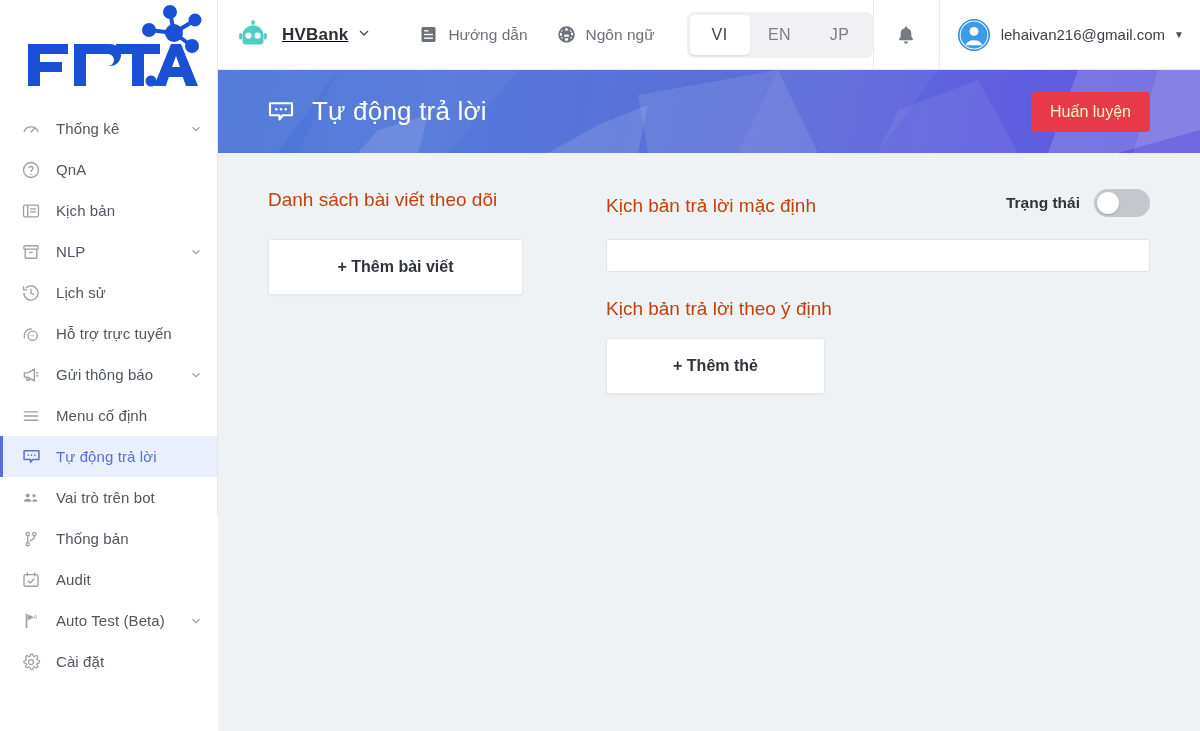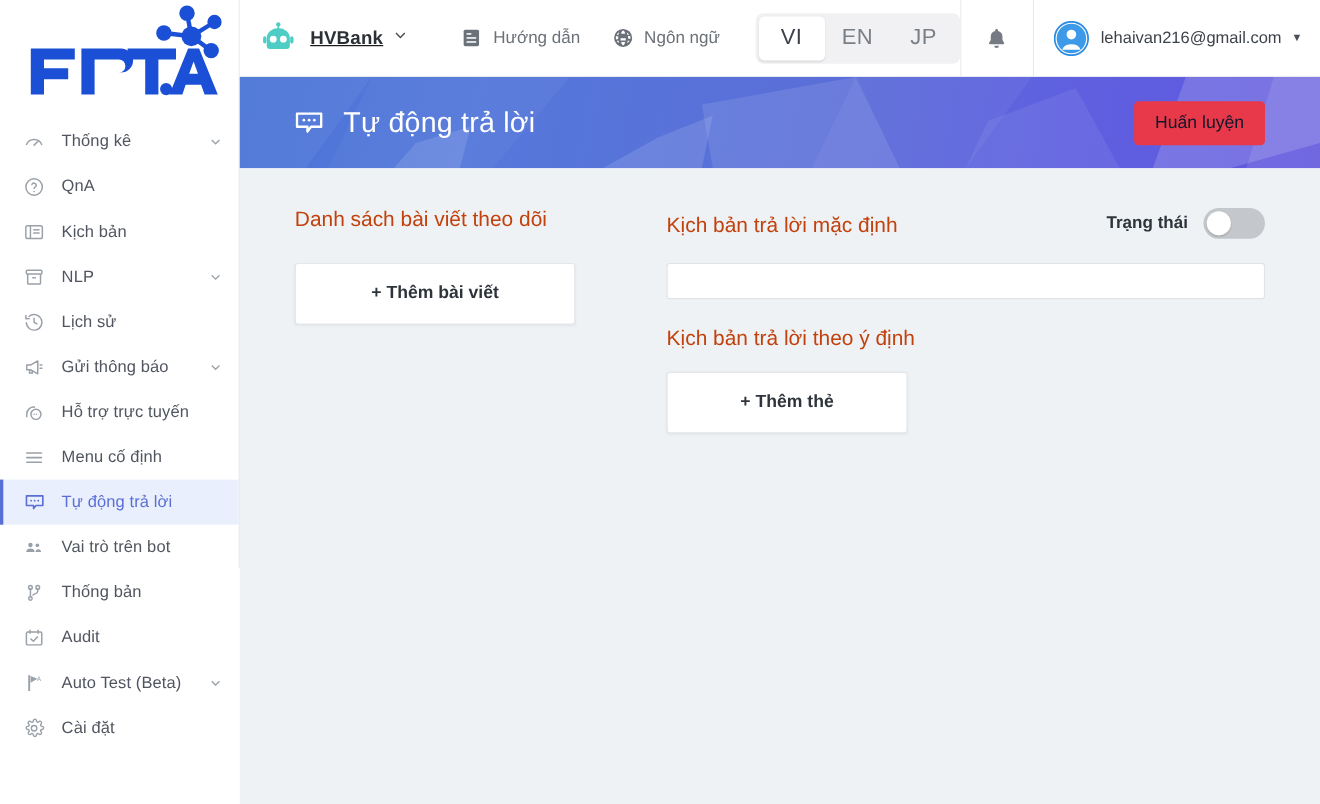--- a/index.html
+++ b/index.html
@@ -69,21 +69,21 @@
   .top-link { display: flex; align-items: center; cursor: pointer; margin-right: 28px; }
   .top-link .tl-icon { width: 21px; height: 21px; margin-right: 9px; color: #6b7178; }
   .top-link .tl-label { font-size: 15.5px; color: #6b7178; white-space: nowrap; }
 
   .lang-switch {
     display: flex; align-items: center; background: #f1f1f3;
     border-radius: 7px; padding: 3px; margin-left: 4px;
   }
   .lang-opt {
     width: 60px; height: 40px; display: flex; align-items: center; justify-content: center;
-    font-size: 20px; color: #7b8087; border-radius: 5px; cursor: pointer;
+    font-size: 16px; color: #7b8087; border-radius: 5px; cursor: pointer;
     letter-spacing: .4px;
   }
   .lang-opt.active { background: #ffffff; color: #3d424a; box-shadow: 0 1px 2px rgba(0,0,0,.10); }
 
   .topbar-spacer { flex: 1 1 auto; }
   .divider-v { width: 1px; height: 70px; background: #e7eaee; }
   .bell-wrap {
     width: 70px; height: 70px; display: flex; align-items: center; justify-content: center;
     cursor: pointer;
   }
@@ -100,21 +100,21 @@
     overflow: hidden; display: flex; align-items: center;
   }
   .banner-deco { position: absolute; inset: 0; width: 100%; height: 100%; }
   .banner-title {
     position: relative; display: flex; align-items: center; padding-left: 48px; z-index: 2;
   }
   .banner-icon { width: 30px; height: 30px; color: #ffffff; margin-right: 16px; }
   .banner-text { color: #ffffff; font-size: 26px; letter-spacing: .2px; }
   .train-btn {
     position: absolute; right: 50px; top: 50%; transform: translateY(-50%);
-    background: #e8394a; color: #0f172a; font-size: 16px;
+    background: #e8394a; color: #fef9c3; font-size: 16px;
     padding: 11px 19px; border-radius: 4px; border: none; cursor: pointer; z-index: 3;
     font-family: inherit;
   }
 
   
   .content {
     flex: 1 1 auto; background: #eef2f5; position: relative;
     padding: 36px 50px 0 50px;
     display: flex; gap: 0;
   }
@@ -262,44 +262,44 @@
               <polyline points="3 4 3.2 8.2 7.4 8"></polyline>
               <polyline points="12 7.5 12 12 15 13.8" stroke-linecap="round"></polyline>
           </svg>
         </span>
         <span class="nav-label">Lịch sử</span>
       </div>
 
       <div class="nav-item">
         <span class="nav-icon">
           <svg viewBox="0 0 24 24" width="20" height="20" fill="none" stroke="currentColor" stroke-width="1.6">
+            <path d="M4 13.5A7.5 7.5 0 0 1 13 6.2"></path>
+              <path d="M4 13.5v3.8"></path>
+            <circle cx="14" cy="14" r="5.5"></circle>
+              <circle cx="12" cy="14" r=".8" fill="currentColor" stroke="none"></circle>
+              <circle cx="14.5" cy="14" r=".8" fill="currentColor" stroke="none"></circle>
+          </svg>
+        </span>
+        <span class="nav-label">Hỗ trợ trực tuyến</span>
+      </div>
+
+      <div class="nav-item">
+        <span class="nav-icon">
+          <svg viewBox="0 0 24 24" width="20" height="20" fill="none" stroke="currentColor" stroke-width="1.6">
             <path d="M4 9.5h4l8-4.5v14l-8-4.5H4z" stroke-linejoin="round"></path>
               <path d="M7 14.5v3.5h3v-2.8"></path>
               <path d="M18.5 9.5h2M18.5 13h2" stroke-linecap="round"></path>
           </svg>
         </span>
         <span class="nav-label">Gửi thông báo</span>
         <span class="nav-chev">
           <svg viewBox="0 0 24 24" width="14" height="14" fill="none" stroke="currentColor" stroke-width="2">
               <polyline points="6 9 12 15 18 9"></polyline>
             </svg>
         </span>
-      </div>
-
-      <div class="nav-item">
-        <span class="nav-icon">
-          <svg viewBox="0 0 24 24" width="20" height="20" fill="none" stroke="currentColor" stroke-width="1.6">
-            <path d="M4 13.5A7.5 7.5 0 0 1 13 6.2"></path>
-              <path d="M4 13.5v3.8"></path>
-            <circle cx="14" cy="14" r="5.5"></circle>
-              <circle cx="12" cy="14" r=".8" fill="currentColor" stroke="none"></circle>
-              <circle cx="14.5" cy="14" r=".8" fill="currentColor" stroke="none"></circle>
-          </svg>
-        </span>
-        <span class="nav-label">Hỗ trợ trực tuyến</span>
       </div>
 
       <div class="nav-item">
         <span class="nav-icon">
           <svg viewBox="0 0 24 24" width="20" height="20" fill="none" stroke="currentColor" stroke-width="1.7" stroke-linecap="round">
             <line x1="4" y1="7" x2="20" y2="7"></line>
               <line x1="4" y1="12" x2="20" y2="12"></line>
               <line x1="4" y1="17" x2="20" y2="17"></line>
           </svg>
         </span>

